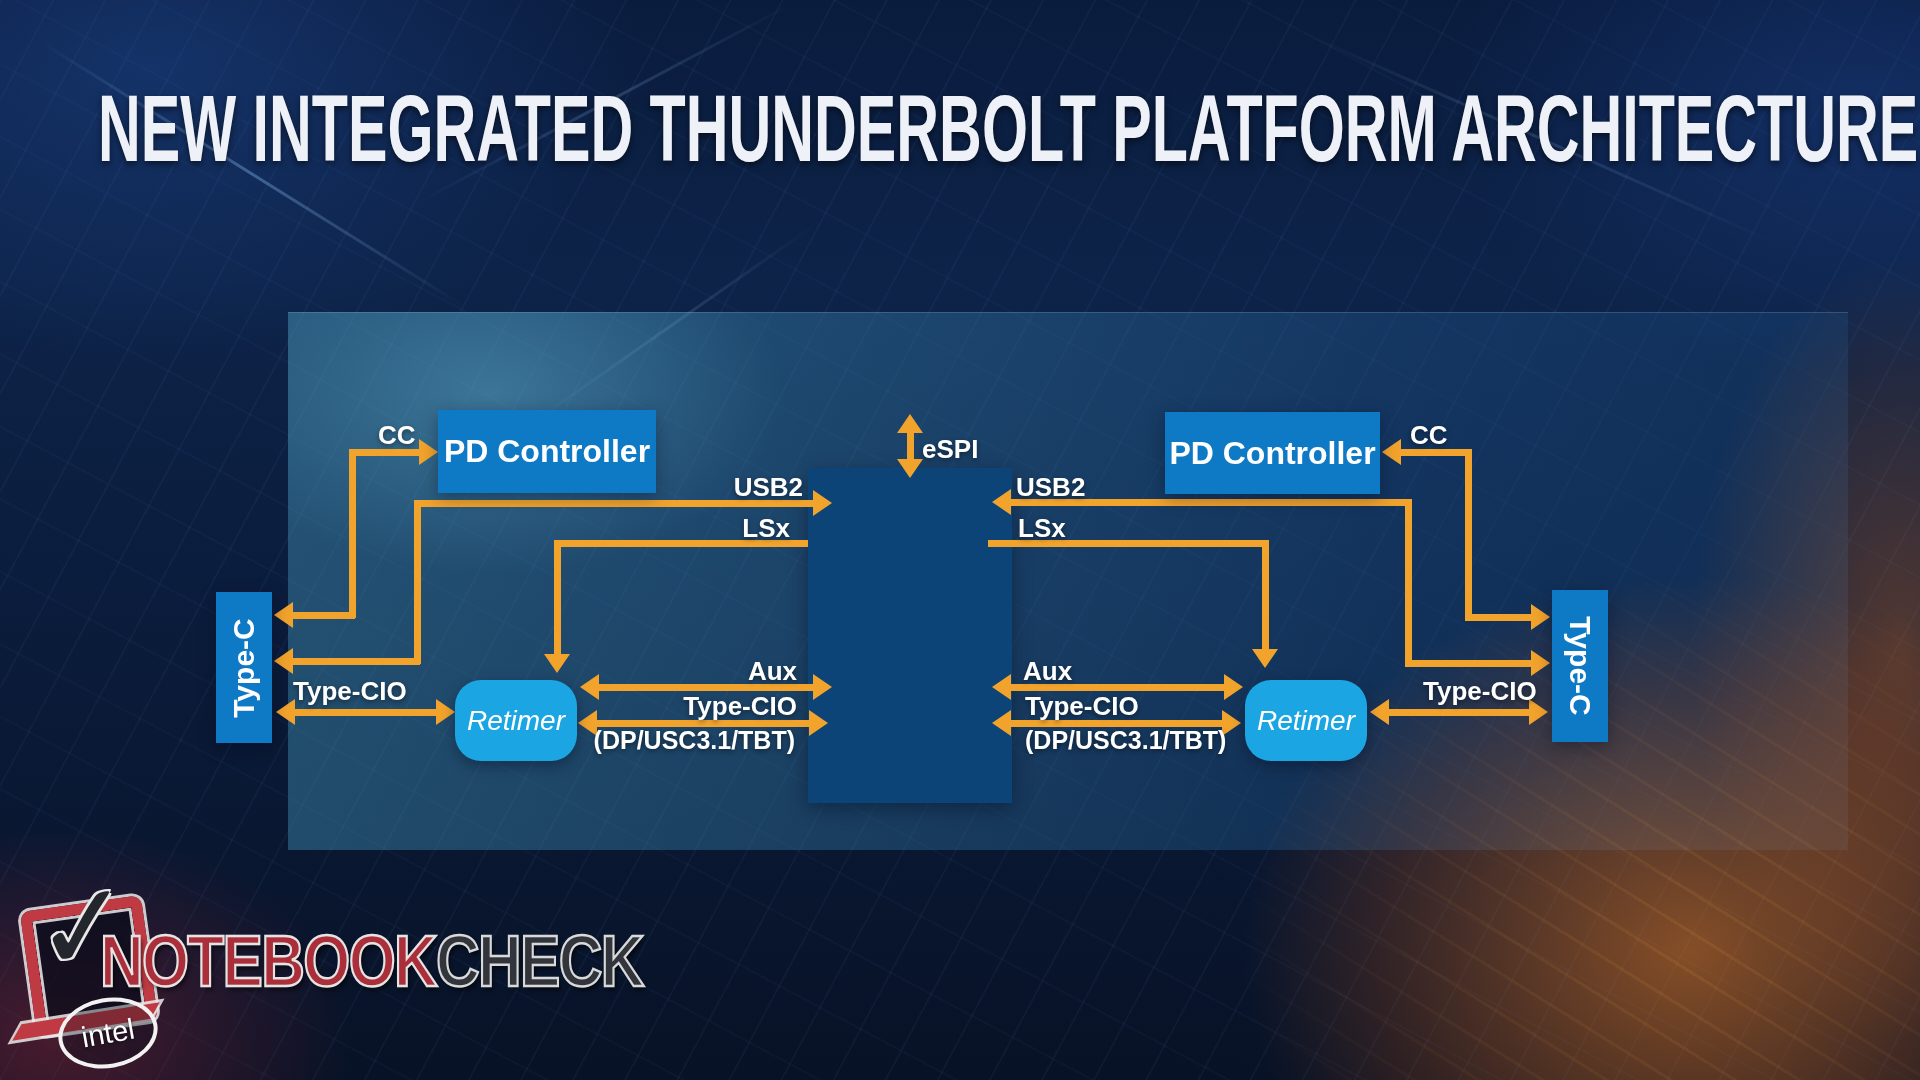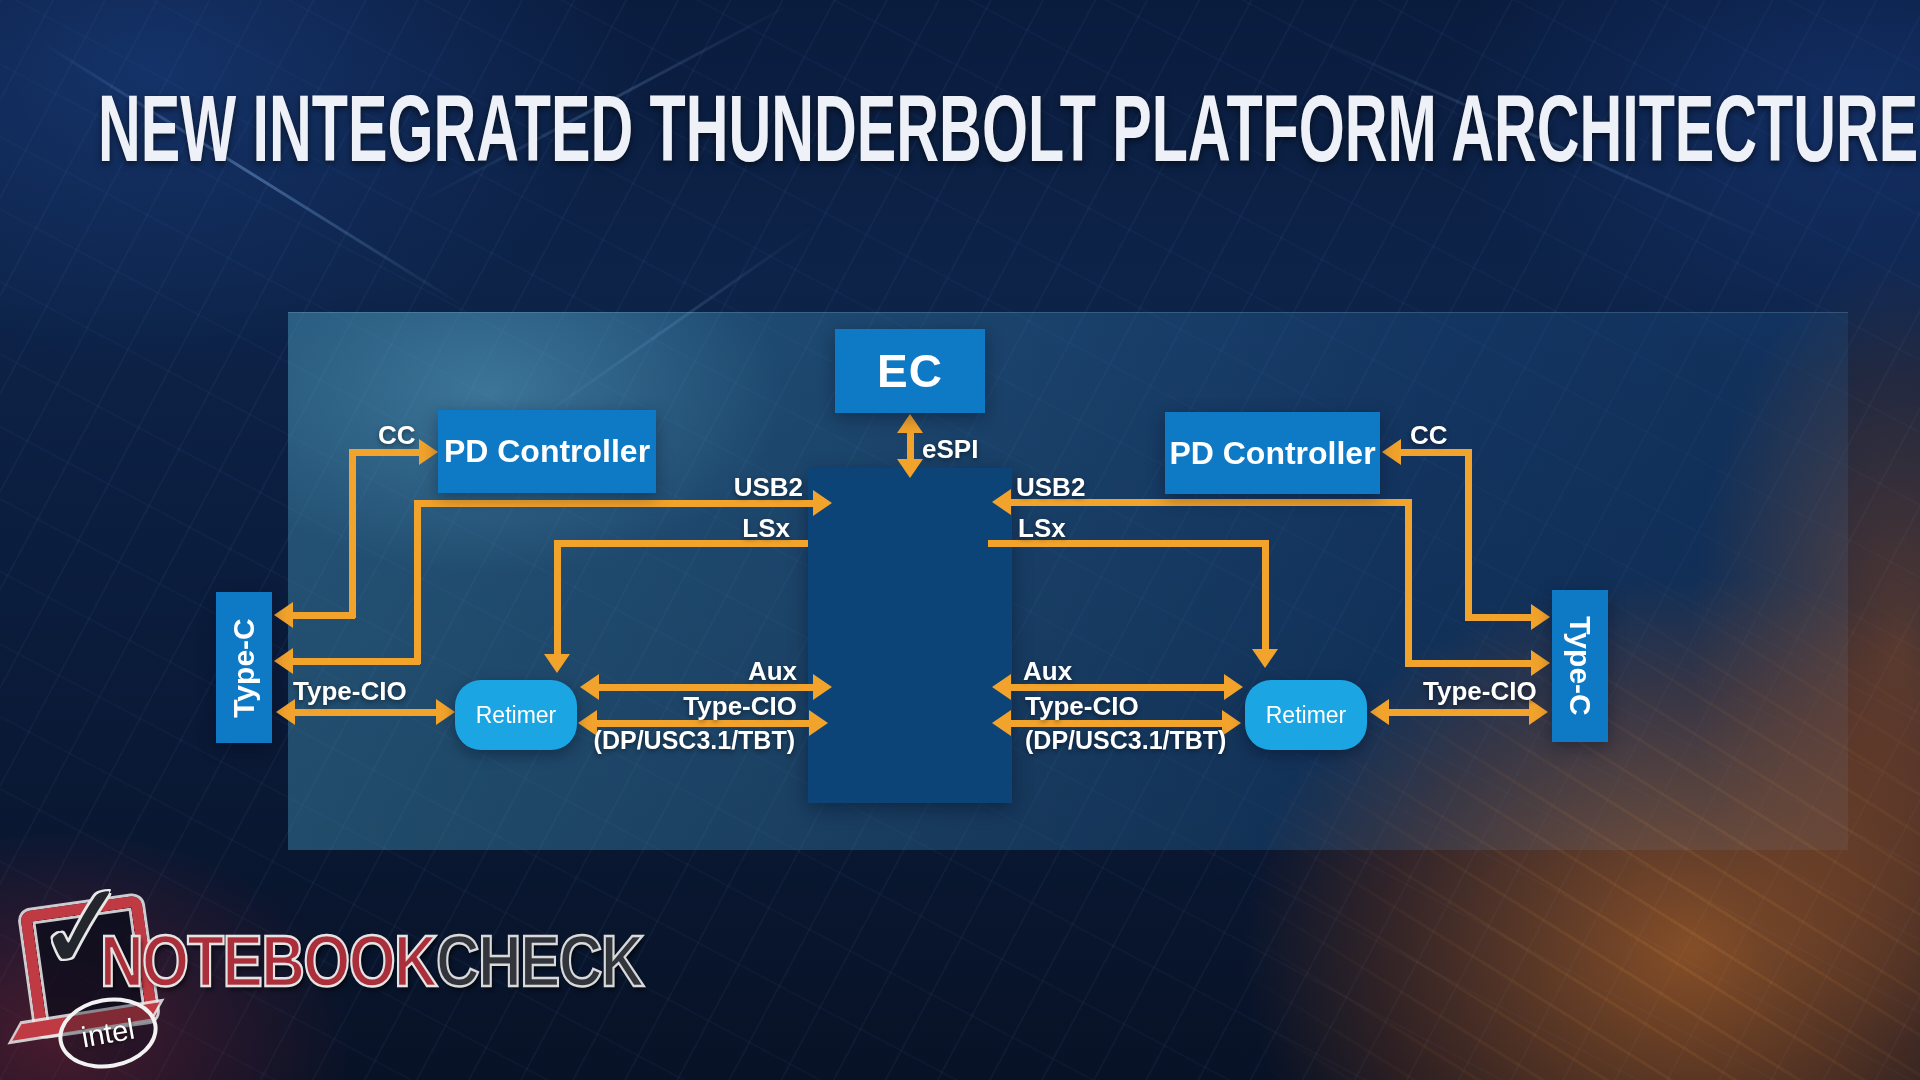--- a/index.html
+++ b/index.html
@@ -38,23 +38,23 @@
   .container-box{position:absolute;background:#0c4478;box-shadow:0 6px 18px rgba(0,10,30,.4);}
   .box.ec{left:835px;top:329px;width:150px;height:84px;font-size:46px;font-weight:700;letter-spacing:1px;}
   .box.pch{left:835px;top:493px;width:150px;height:139px;font-size:76px;font-weight:400;}
   .box.cpu{left:832px;top:648px;width:156px;height:135px;font-size:76px;font-weight:400;}
   .box.pdl{left:438px;top:410px;width:218px;height:83px;font-size:32px;}
   .box.pdr{left:1165px;top:412px;width:215px;height:82px;font-size:32px;}
   .box.tcl{left:216px;top:592px;width:56px;height:151px;}
   .box.tcr{left:1552px;top:590px;width:56px;height:152px;}
   .box.tcl span{transform:rotate(-90deg);font-size:30px;white-space:nowrap;}
   .box.tcr span{transform:rotate(90deg);font-size:30px;white-space:nowrap;}
-  .retimer{position:absolute;width:122px;height:70px;background:#1ba6e3;border-radius:26px;
-      color:#fff;font-size:23px;display:flex;align-items:center;justify-content:center;
-      box-shadow:0 5px 14px rgba(0,10,30,.35);}
+  .retimer{position:absolute;width:122px;height:81px;background:#1ba6e3;border-radius:26px;
+      color:#fff;font-size:28px;display:flex;align-items:center;justify-content:center;
+      box-shadow:0 5px 14px rgba(0,10,30,.35);font-style:italic;}
   .retimer.rl{left:455px;top:680px;}
   .retimer.rr{left:1245px;top:680px;}
   
   .seg{position:absolute;background:#f2a32c;}
   .ah{position:absolute;width:0;height:0;}
   .ah.l{border-top:13px solid transparent;border-bottom:13px solid transparent;border-right:19px solid #f2a32c;}
   .ah.r{border-top:13px solid transparent;border-bottom:13px solid transparent;border-left:19px solid #f2a32c;}
   .ah.u{border-left:13px solid transparent;border-right:13px solid transparent;border-bottom:19px solid #f2a32c;}
   .ah.d{border-left:13px solid transparent;border-right:13px solid transparent;border-top:19px solid #f2a32c;}
   
@@ -162,21 +162,20 @@
       <div class="ah l" style="left: 992px; top: 674px;"></div>
       <div class="ah r" style="left: 1224px; top: 674px;"></div>
       <div class="seg" style="left: 1008px; top: 719.5px; width: 217px; height: 7px;"></div>
       <div class="ah l" style="left: 992px; top: 710px;"></div>
       <div class="ah r" style="left: 1222px; top: 710px;"></div>
       <div class="seg" style="left: 1386px; top: 708.5px; width: 146px; height: 7px;"></div>
       <div class="ah l" style="left: 1370px; top: 699px;"></div>
       <div class="ah r" style="left: 1529px; top: 699px;"></div>
     </div>
 
-  <div class="box ec">EC</div>
   <div class="box pdl">PD Controller</div>
   <div class="box pdr">PD Controller</div>
   <div class="box tcl">
       <span>Type-C</span>
     </div>
   <div class="box tcr">
       <span>Type-C</span>
     </div>
   <div class="retimer rl">Retimer</div>
   <div class="retimer rr">Retimer</div>

